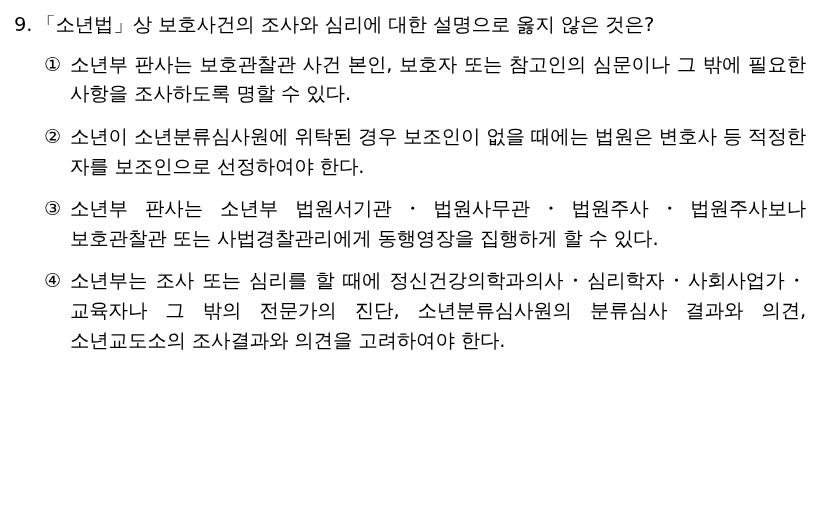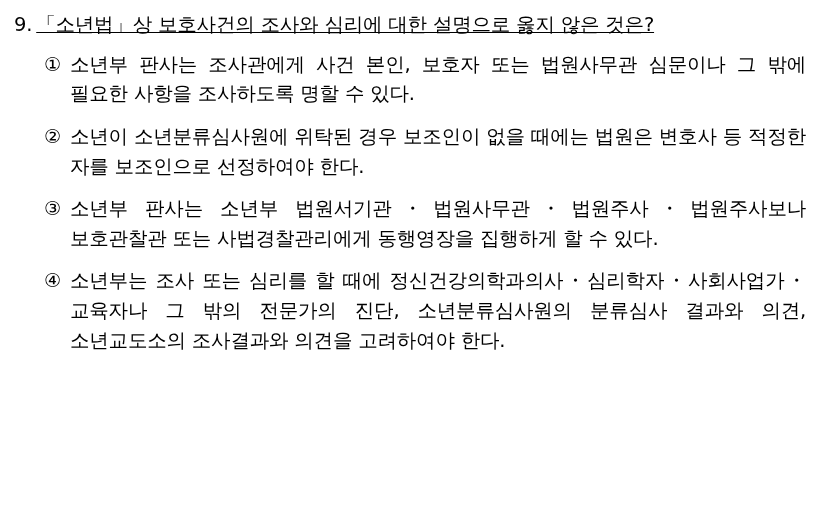--- a/index.html
+++ b/index.html
@@ -30,21 +30,20 @@
   }
   .q-number {
     flex: 0 0 auto;
     padding-right: 4px;
     white-space: nowrap;
   }
   .q-text {
     flex: 1 1 auto;
     text-align: justify;
     word-break: keep-all;
-    text-decoration: underline;
   }
   .choices {
     margin-top: 10px;
     padding-left: 30px;
   }
   .choice {
     display: flex;
     align-items: flex-start;
     font-size: 19.5px;
     line-height: 1.52;
@@ -75,21 +74,21 @@
 
   <div class="question">
     <span class="q-number">9.</span>
     <span class="q-text">「소년법」상 보호사건의 조사와 심리에 대한 설명으로 옳지 않은 것은?</span>
   </div>
 
   <div class="choices">
 
     <div class="choice">
       <span class="c-marker">①</span>
-      <span class="c-text">소년부 판사는 조사관에게 사건 본인, 보호자 또는 법원사무관 심문이나 그 밖에 필요한 사항을 조사하도록 명할 수 있다.</span>
+      <span class="c-text">소년부 판사는 보호관찰관 사건 본인, 보호자 또는 참고인의 심문이나 그 밖에 필요한 사항을 조사하도록 명할 수 있다.</span>
     </div>
 
     <div class="choice">
       <span class="c-marker">②</span>
       <span class="c-text">소년이 소년분류심사원에 위탁된 경우 보조인이 없을 때에는 법원은 변호사 등 적정한 자를 보조인으로 선정하여야 한다.</span>
     </div>
 
     <div class="choice">
       <span class="c-marker">③</span>
       <span class="c-text">소년부 판사는 소년부 법원서기관・법원사무관・법원주사・법원주사보나 보호관찰관 또는 사법경찰관리에게 동행영장을 집행하게 할 수 있다.</span>

